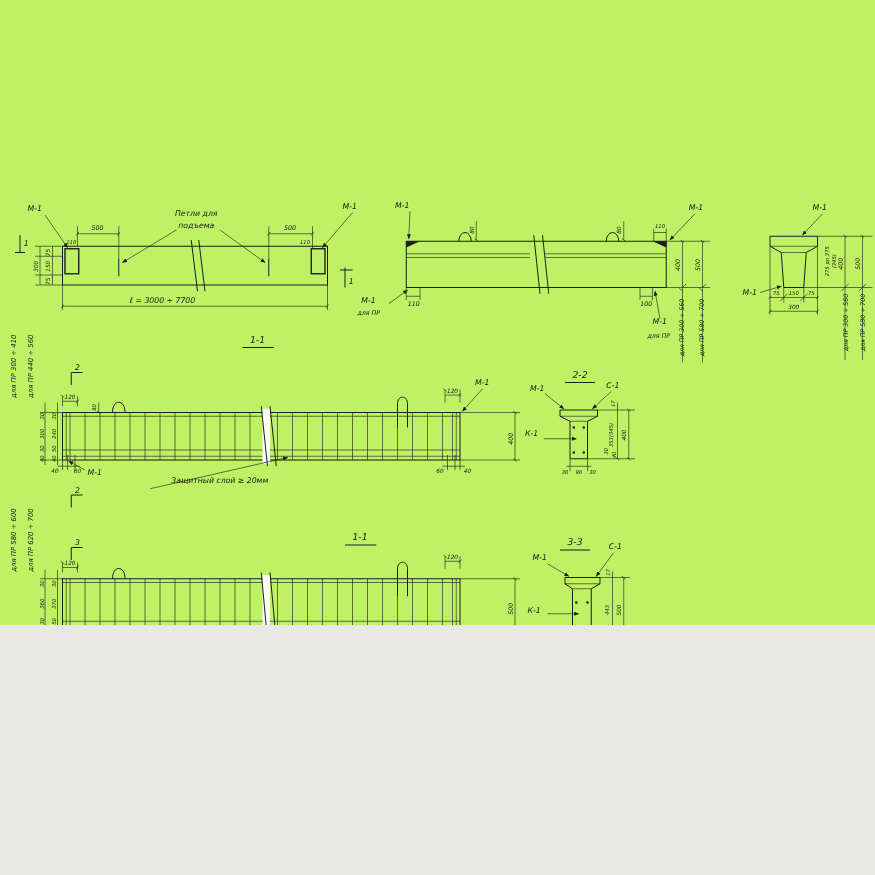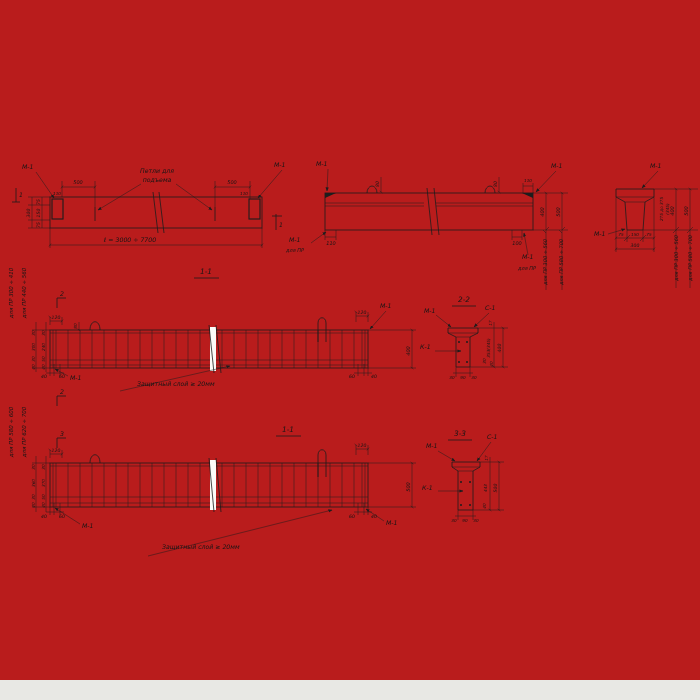--- a/index.html
+++ b/index.html
@@ -1,16 +1,16 @@
 <!DOCTYPE html>
 <html><head>
 <meta charset="utf-8">
 <style>
   html,body{margin:0;padding:0;background:#e8e8e4;}
-  .sheet{width:700px;height:680px;background:#b91c1c;position:relative;overflow:hidden;
+  .sheet{width:700px;height:500px;background:#bef264;position:relative;overflow:hidden;
          font-family:"DejaVu Sans",sans-serif;}
   svg{display:block;}
   .ln{stroke:#1d1d1d;stroke-width:.8;fill:none;}
   .lt{stroke:#1d1d1d;stroke-width:.5;fill:none;}
   .tk{stroke:#1d1d1d;stroke-width:1.1;fill:none;}
   .fl{fill:#1d1d1d;stroke:none;}
   text{fill:#161616;font-family:"DejaVu Sans",sans-serif;font-style:italic;}
   .t4{font-size:4.2px;} .t45{font-size:4.6px;} .t5{font-size:5px;}
   .t55{font-size:5.5px;} .t6{font-size:6.2px;} .t7{font-size:7.4px;}
   .mid{text-anchor:middle;}

